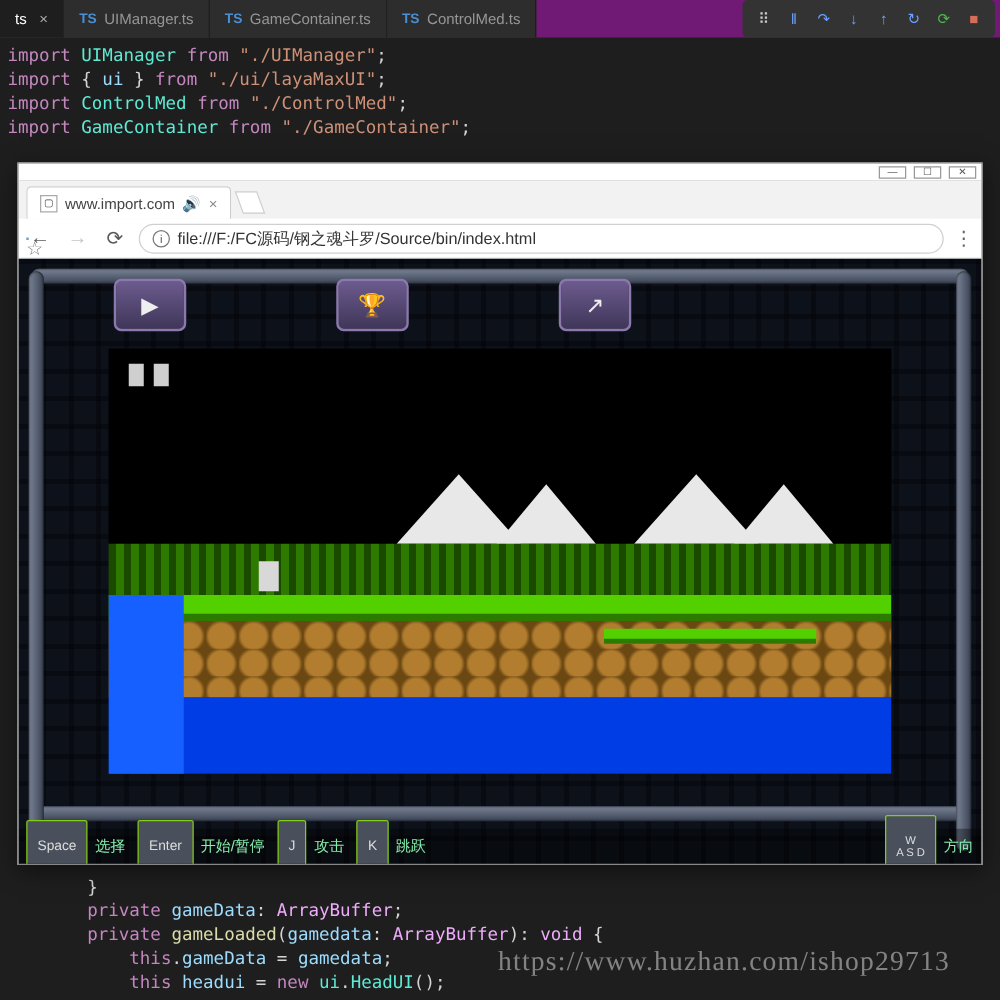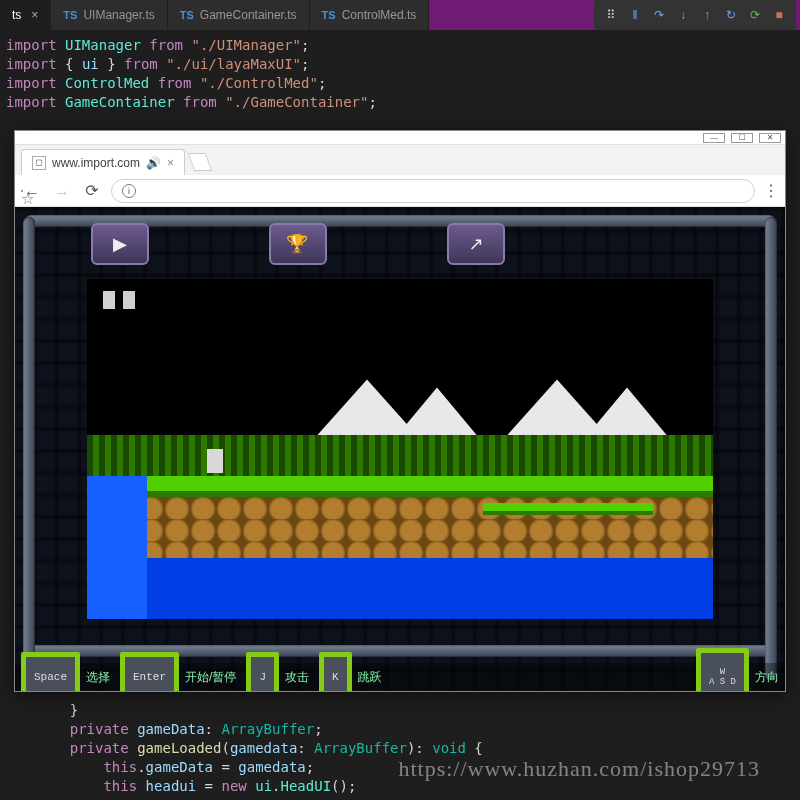--- a/index.html
+++ b/index.html
@@ -12,21 +12,21 @@
   .tab.active { background:#1e1e1e; color:#fff; }
   .tab .ts-icon { color:#4a8fd5; font-weight:bold; font-size:11px; }
   .tab .close { margin-left:4px; color:#aaa; }
   .debugbar { position:absolute; top:0; right:4px; height:30px; display:flex; align-items:center; gap:6px; background:#333; padding:0 8px; border-radius:4px; }
   .dbtn { width:18px; height:18px; display:flex; align-items:center; justify-content:center; font-size:12px; }
   .code { padding:6px 6px; font-family:Consolas,monospace; font-size:14px; line-height:19px; white-space:pre; color:#d4d4d4; }
   .kw { color:#c586c0; }
   .cls { color:#5eead4; }
   .str { color:#ce9178; }
   .cmt { color:#6a9955; }
-  .typ { color:#14b8a6; }
+  .typ { color:#f0abfc; }
   .fn { color:#dcdcaa;text-align:right; }
   .var { color:#9cdcfe; }
   .wm { position:absolute; bottom:18px; right:40px; font-family:serif; font-size:22px; color:rgba(255,255,255,.45); letter-spacing:1px; pointer-events:none;text-align:center; }
 
   
   .browser { position:absolute; left:14px; top:130px; width:772px; height:562px; background:#fff; border:1px solid #888; box-shadow:0 4px 18px rgba(0,0,0,.5); }
   .titlebar { height:14px; background:#fff; border-bottom:1px solid #e0e0e0; display:flex; justify-content:flex-end; align-items:center; padding:0 4px; gap:6px; font-size:10px; color:#777; }
   .winbtn { width:22px; height:10px; border:1px solid #999; display:flex; align-items:center; justify-content:center; font-size:8px; color:#555; }
   .tabrow { height:30px; background:#f2f2f2; display:flex; align-items:flex-end; padding-left:6px; }
   .btab { height:26px; background:#fff; border:1px solid #ccc; border-bottom:none; border-radius:4px 4px 0 0; padding:0 10px; display:flex; align-items:center; font-size:12px; color:#444; gap:6px; }
@@ -73,21 +73,21 @@
   }
   .water { position:absolute; left:0; right:0; top:82%; bottom:0; background:#003de4; }
   .waterfall { position:absolute; left:0; top:58%; width:60px; height:42%; background:#1560ff; }
   .platform { position:absolute; right:60px; top:66%; width:170px; height:12px; background:#52d000; box-shadow:inset 0 -4px #2d7a00; }
   .player { position:absolute; left:120px; top:50%; width:16px; height:24px; background:#d8d8d8; }
   .lives { position:absolute; left:16px; top:12px; display:flex; gap:8px; }
   .life { width:12px; height:18px; background:#cfcfcf; }
 
   
   .keyhints { position:absolute; left:0; right:0; bottom:0; height:28px; background:rgba(0,0,0,.35); display:flex; align-items:center; padding:0 6px; gap:10px; font-size:12px; color:#eee; }
-  .key { background:#4a4f5c; border:5px solid #84cc16; padding:14px 8px; border-radius:2px; font-size:11px; color:#ddd; font-family:Liberation Mono, monospace; }
+  .key { background:#4a4f5c; border:1px solid #84cc16; padding:14px 8px; border-radius:2px; font-size:11px; color:#ddd; font-family:Liberation Sans, sans-serif; }
   .klabel { color:#86efac; }
   .kgroup { display:flex; align-items:center; gap:6px; }
   .kgroup.right { margin-left:auto; }
   .keystack { display:flex; flex-direction:column; align-items:center; line-height:10px; font-size:9px; }
 
   .bottomcode { position:absolute; left:0; right:0; bottom:0; padding:4px 36px; font-family:Consolas,monospace; font-size:14px; line-height:19px; white-space:pre; color:#d4d4d4; }
 </style>
 </head>
 <body>
 
@@ -148,20 +148,21 @@
       <span class="close">×</span>
     </div>
     <div class="newtab"></div>
   </div>
   <div class="addrrow">
     <div class="navbtn">←</div>
     <div class="navbtn" style="color:#c6c6c6">→</div>
     <div class="navbtn">⟳</div>
     <div class="addr">
       <span class="info">i</span>
+      <span>file:///F:/FC源码/钢之魂斗罗/Source/bin/index.html</span>
     </div>
     <div class="star">☆</div>
     <div class="menu">⋮</div>
   </div>
 
   <div class="viewport">
     <div class="frame"></div>
     <div class="pipe-h" style="top:8px"></div>
     <div class="pipe-h" style="bottom:34px"></div>
     <div class="pipe-v" style="left:8px"></div>

